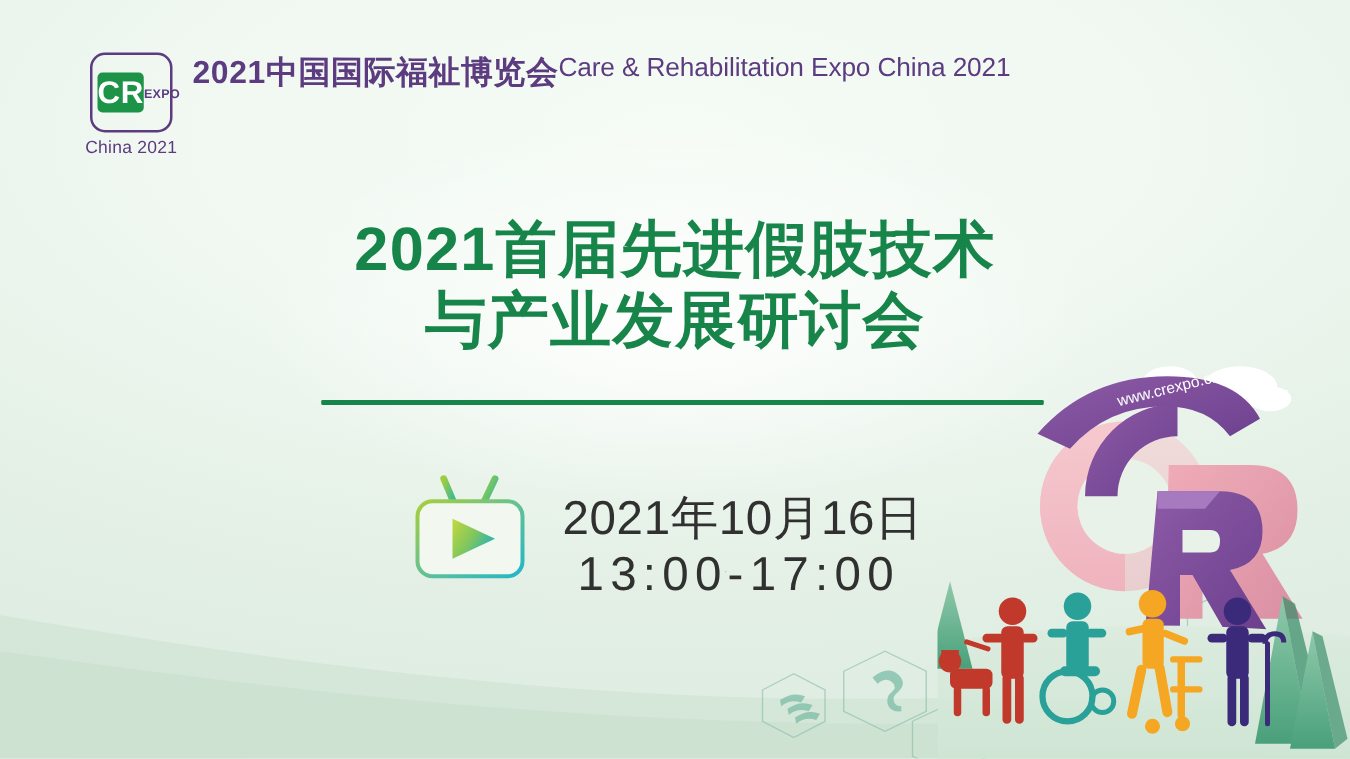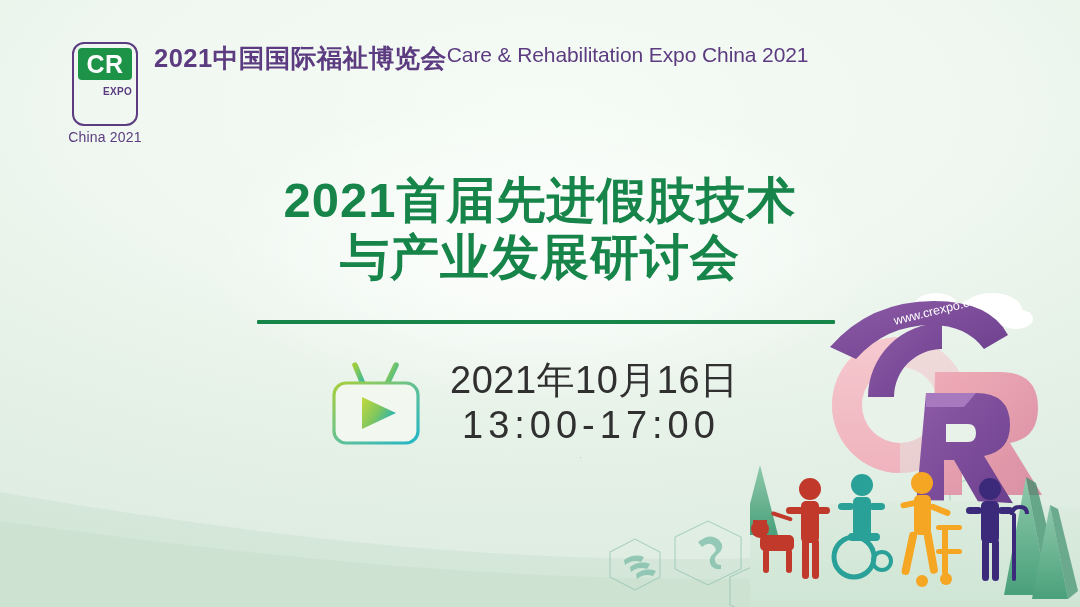--- a/index.html
+++ b/index.html
@@ -18,23 +18,23 @@
   .bg-wave{position:absolute;left:-4%;bottom:0;width:112%;height:200px;}
   .bg-glow{
     position:absolute;left:50%;top:6%;width:940px;height:430px;
     transform:translateX(-50%);
     background:radial-gradient(closest-side, rgba(255,255,255,.92), rgba(255,255,255,0) 72%);
   }
   
   .header{position:absolute;left:68px;top:42px;display:flex;align-items:flex-start;gap:12px;}
   .logo-mark{width:74px;display:flex;flex-direction:column;align-items:center;}
   .logo-box{
-    width:66px;height:84px;border:2.5px solid #5c3b80;border-radius:12px;
-    box-sizing:border-box;padding:4px;display:flex;flex-direction:column;
-    align-items:flex-end;justify-content:flex-start;background:transparent;
+    width:66px;height:64px;border:2.5px solid #5c3b80;border-radius:12px;
+    box-sizing:border-box;padding:4px;display:flex;flex-direction:row;
+    align-items:center;justify-content:flex-start;background:transparent;
   }
   .logo-cr{
     width:54px;height:32px;background:#1d9348;border-radius:4px;
     color:#ffffff;font-weight:700;font-size:25px;line-height:32px;
     text-align:center;letter-spacing:.5px;
   }
   .logo-expo{
     color:#5c3b80;font-weight:700;font-size:10px;line-height:19px;letter-spacing:.3px;margin-top:2px;
   }
   .logo-china{color:#5c3b80;font-size:14px;margin-top:3px;letter-spacing:.2px;}
@@ -47,21 +47,21 @@
   .title-line{
     color:#17854a;font-weight:700;font-size:49px;line-height:57px;letter-spacing:1px;
   }
   .divider{
     position:absolute;left:257px;top:320px;width:578px;height:4px;background:#17854a;border-radius:1px;
   }
   
   .date-row{position:absolute;left:330px;top:358px;display:flex;align-items:center;gap:28px;}
   .tv-icon{position:relative;width:92px;height:88px;}
   .date-text{display:flex;flex-direction:column;}
-  .date-line{color:#303030;font-size:38px;line-height:45px;letter-spacing:.5px;}
+  .date-line{color:#303030;font-size:38px;line-height:45px;letter-spacing:.5px;margin-top:35px;}
   .time-line{color:#303030;font-size:38px;line-height:45px;letter-spacing:5px;margin-left:12px;}
   
   .illus{position:absolute;right:0;bottom:0;width:330px;height:330px;}
   .clouds{position:absolute;right:30px;top:280px;width:150px;height:60px;}
   .hexfield{position:absolute;left:580px;bottom:0;width:500px;height:150px;}
 </style>
 </head>
 <body>
 
 <div id="poster">

